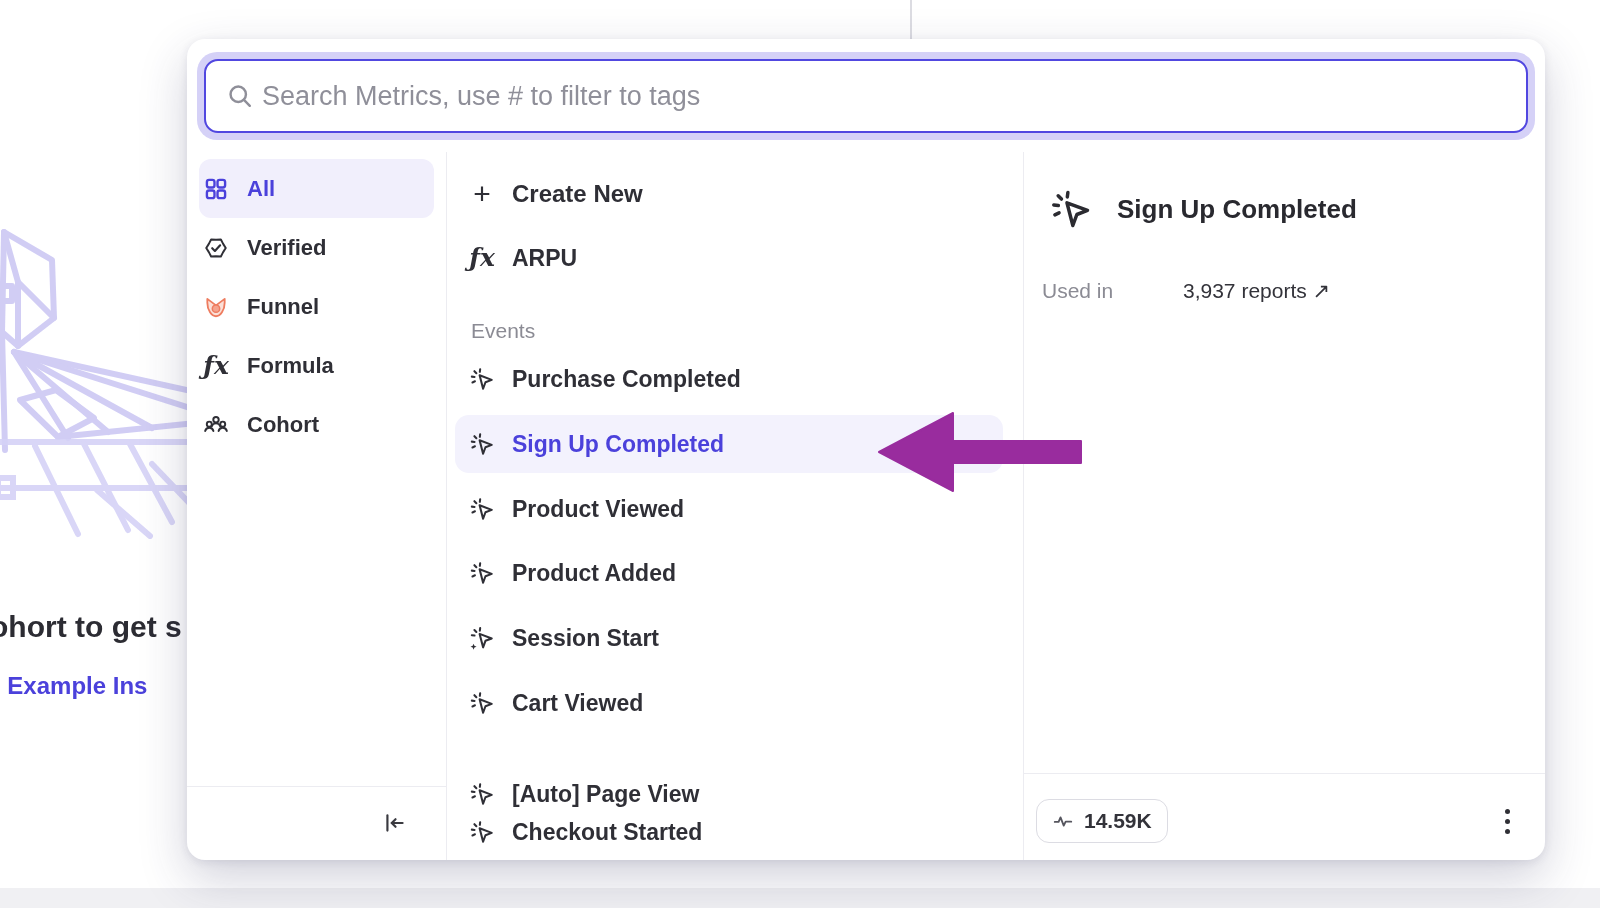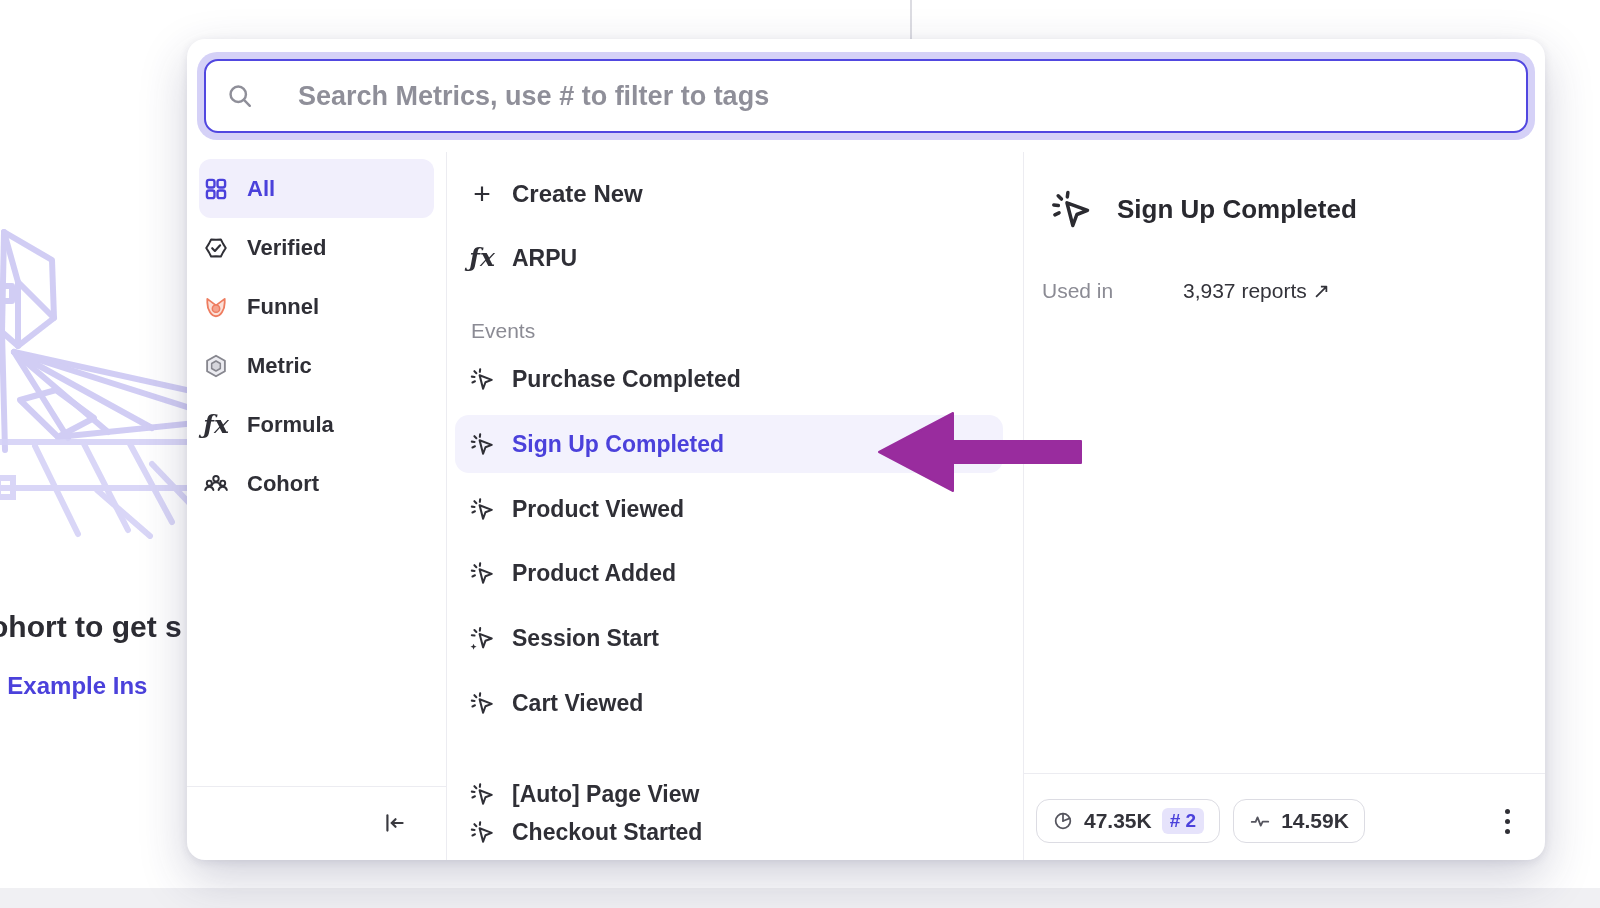--- a/index.html
+++ b/index.html
@@ -24,21 +24,21 @@
   .metric-row { position:absolute; left:912px; top:0; right:0; height:46px; }
 
   
   .dialog { position:absolute; left:187px; top:39px; width:1358px; height:821px; background:#fff;
             border-radius:18px; box-shadow:0 18px 48px rgba(45,45,90,.22), 0 2px 8px rgba(45,45,90,.10); overflow:hidden; }
 
   .search-ring { position:absolute; left:10px; right:10px; top:13px; height:88px; background:#d5d1f7; border-radius:20px; }
   .search-box { position:absolute; inset:7px; background:#fff; border:2.5px solid #5147e0; border-radius:14px; }
   .search-icon { position:absolute; left:20px; top:50%; transform:translateY(-50%); width:28px; height:28px; color:#8f8f99; }
   .search-input { position:absolute; inset:0; border:none; outline:none; background:transparent; width:100%; height:100%;
-                  padding-left:92px; font-family:"Liberation Sans", sans-serif; font-size:27px; color:#2f2f36;font-weight:bold; }
+                  padding-left:56px; font-family:"Liberation Sans", sans-serif; font-size:27px; color:#2f2f36; }
   .search-input::placeholder { color:#8f8f99; opacity:1; }
 
   .v-divider { position:absolute; top:113px; bottom:0; width:1px; background:#ececf1; }
   .v-divider.d1 { left:259px; } .v-divider.d2 { left:836px; }
 
   
   .sidebar { position:absolute; left:12px; top:120px; width:235px; }
   .side-item { height:59px; display:flex; align-items:center; gap:18px; padding-left:4px; border-radius:12px;
                font-size:22px; font-weight:600; color:#2f2f36; cursor:pointer; }
   .side-item.selected { background:#f1effc; color:#4b41db; }
@@ -255,26 +255,20 @@
           </svg>
         <span>Verified</span>
       </div>
       <div class="side-item">
         <svg class="ic">
             <use href="#ic-funnel"></use>
           </svg>
         <span>Funnel</span>
       </div>
       <div class="side-item">
-        <svg class="ic">
-            <use href="#ic-metric"></use>
-          </svg>
-        <span>Metric</span>
-      </div>
-      <div class="side-item">
         <span class="fx-glyph">ƒx</span>
         <span>Formula</span>
       </div>
       <div class="side-item">
         <svg class="ic">
             <use href="#ic-cohort"></use>
           </svg>
         <span>Cohort</span>
       </div>
     </div>
@@ -354,27 +348,20 @@
       <span class="used-label">Used in</span>
       <span class="used-value">
         <span>3,937 reports</span>
         <span>↗</span>
       </span>
     </div>
     <div class="detail-footer-divider"></div>
     <div class="stats-row">
       <div class="stat-pill">
         <svg class="ic">
-            <use href="#ic-pie"></use>
-          </svg>
-        <span>47.35K</span>
-        <span class="rank-badge"># 2</span>
-      </div>
-      <div class="stat-pill">
-        <svg class="ic">
             <use href="#ic-pulse"></use>
           </svg>
         <span>14.59K</span>
       </div>
     </div>
     <div class="kebab">
       <span></span>
         <span></span>
         <span></span>
     </div>

